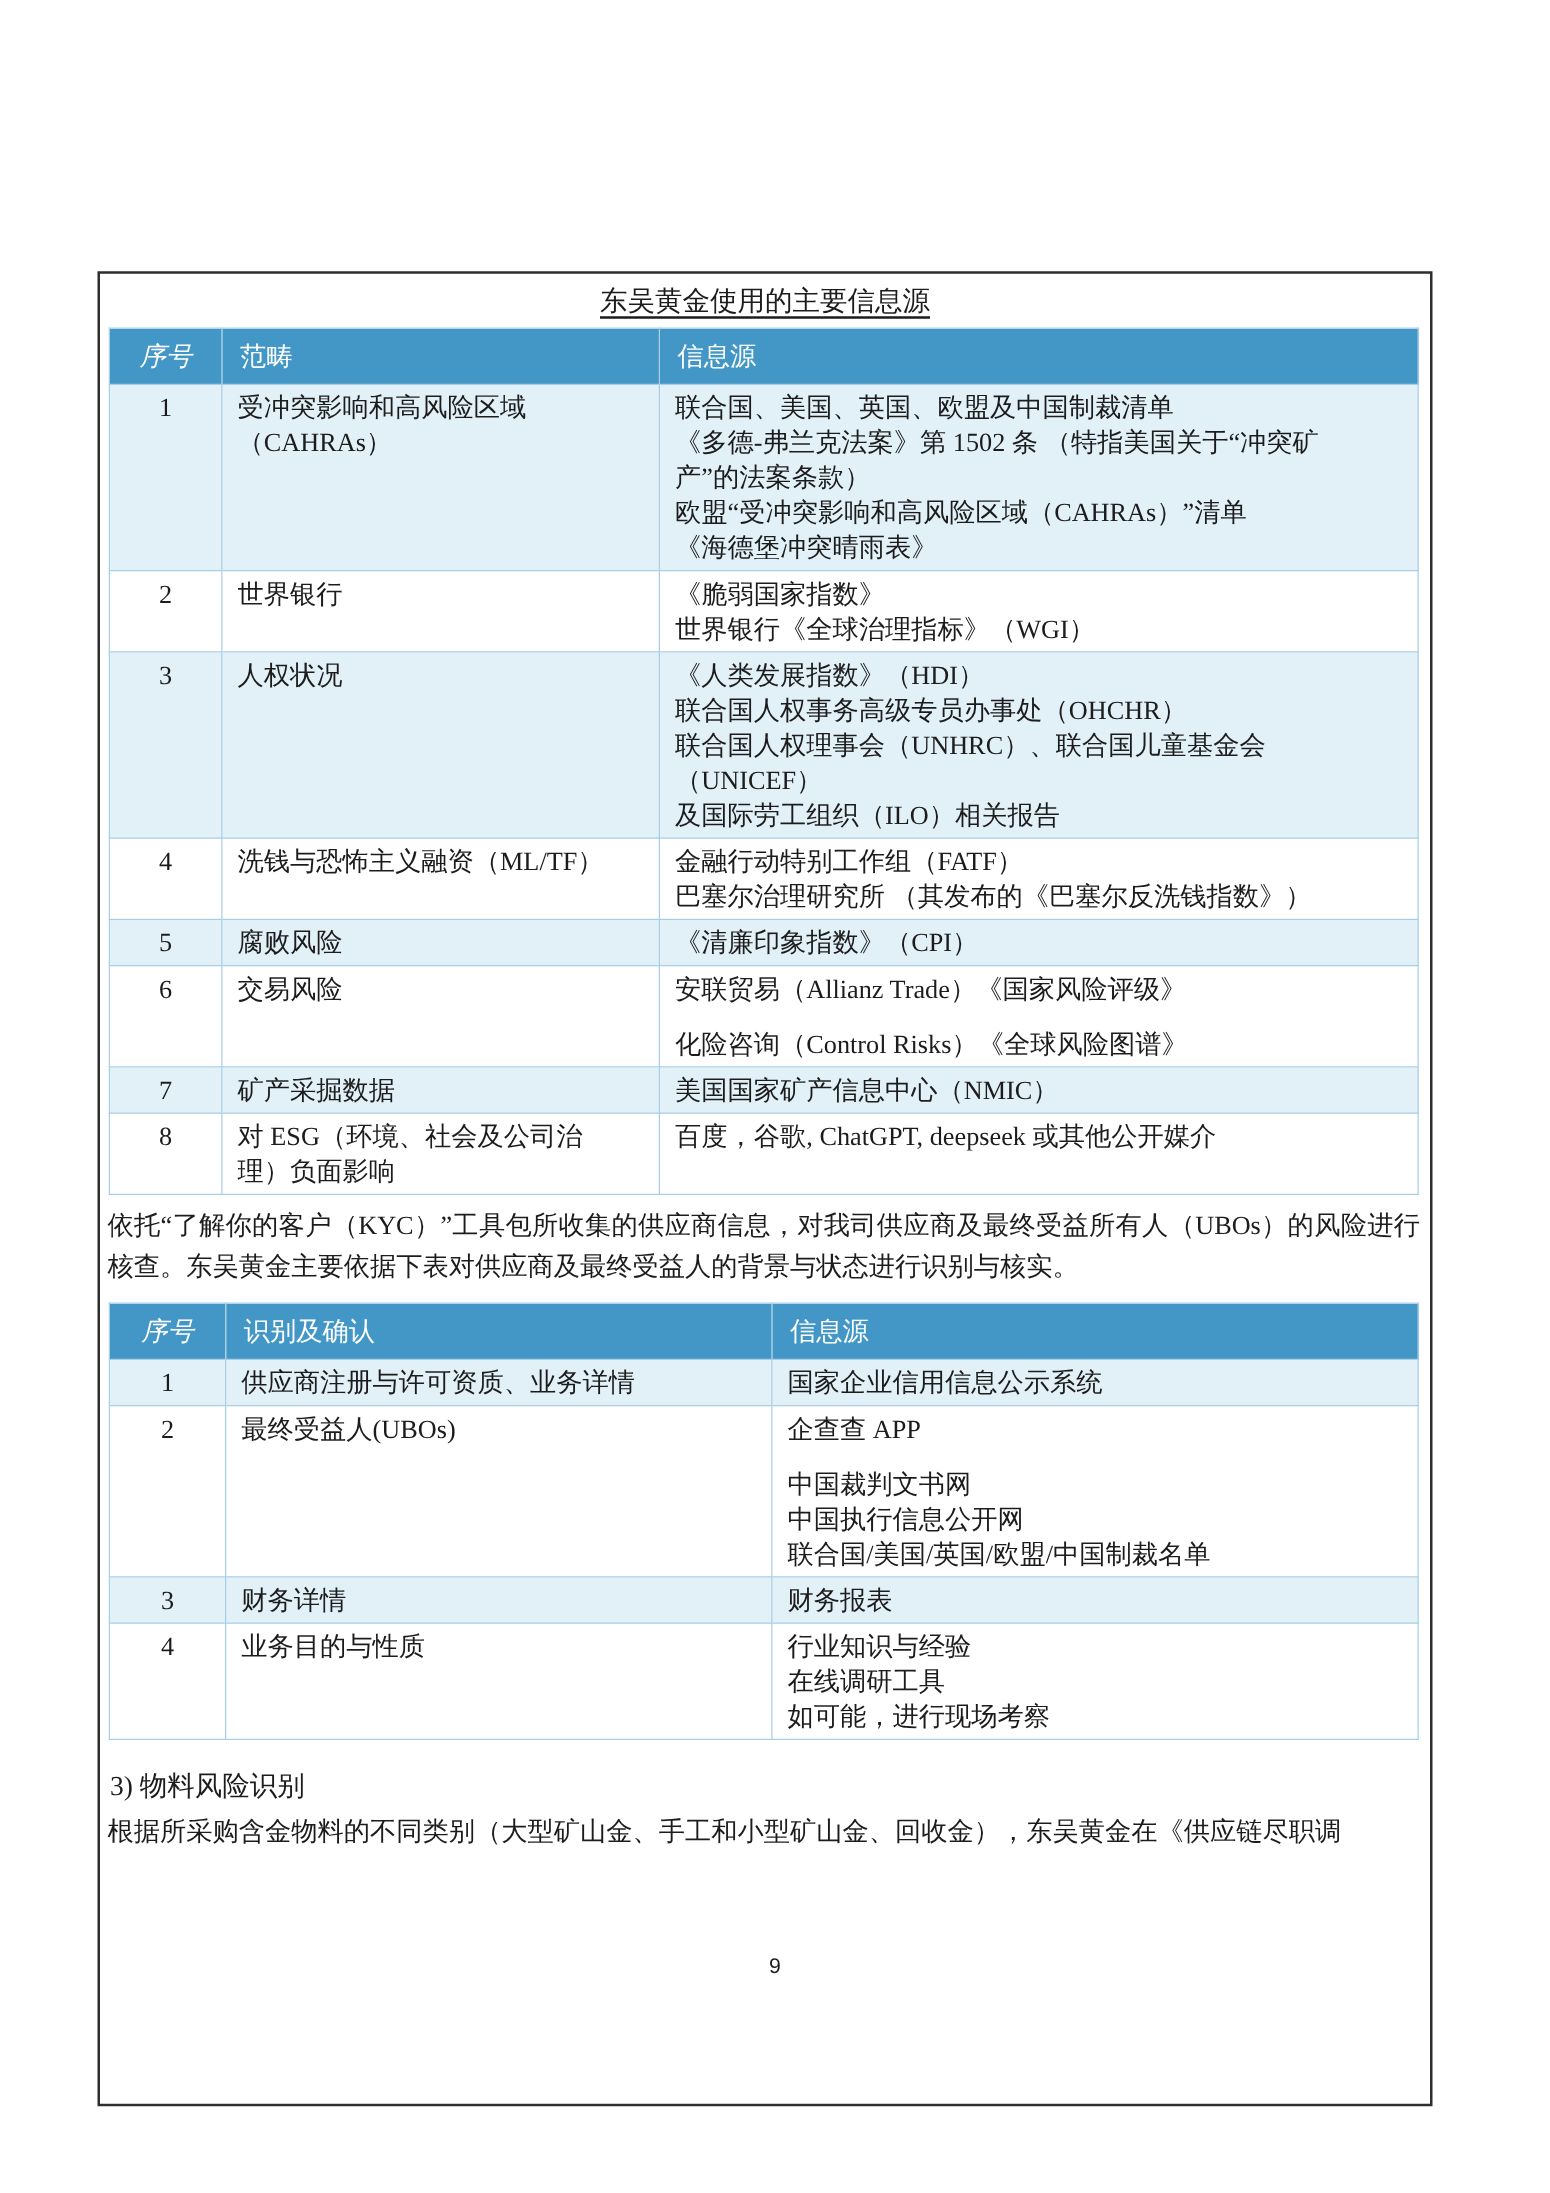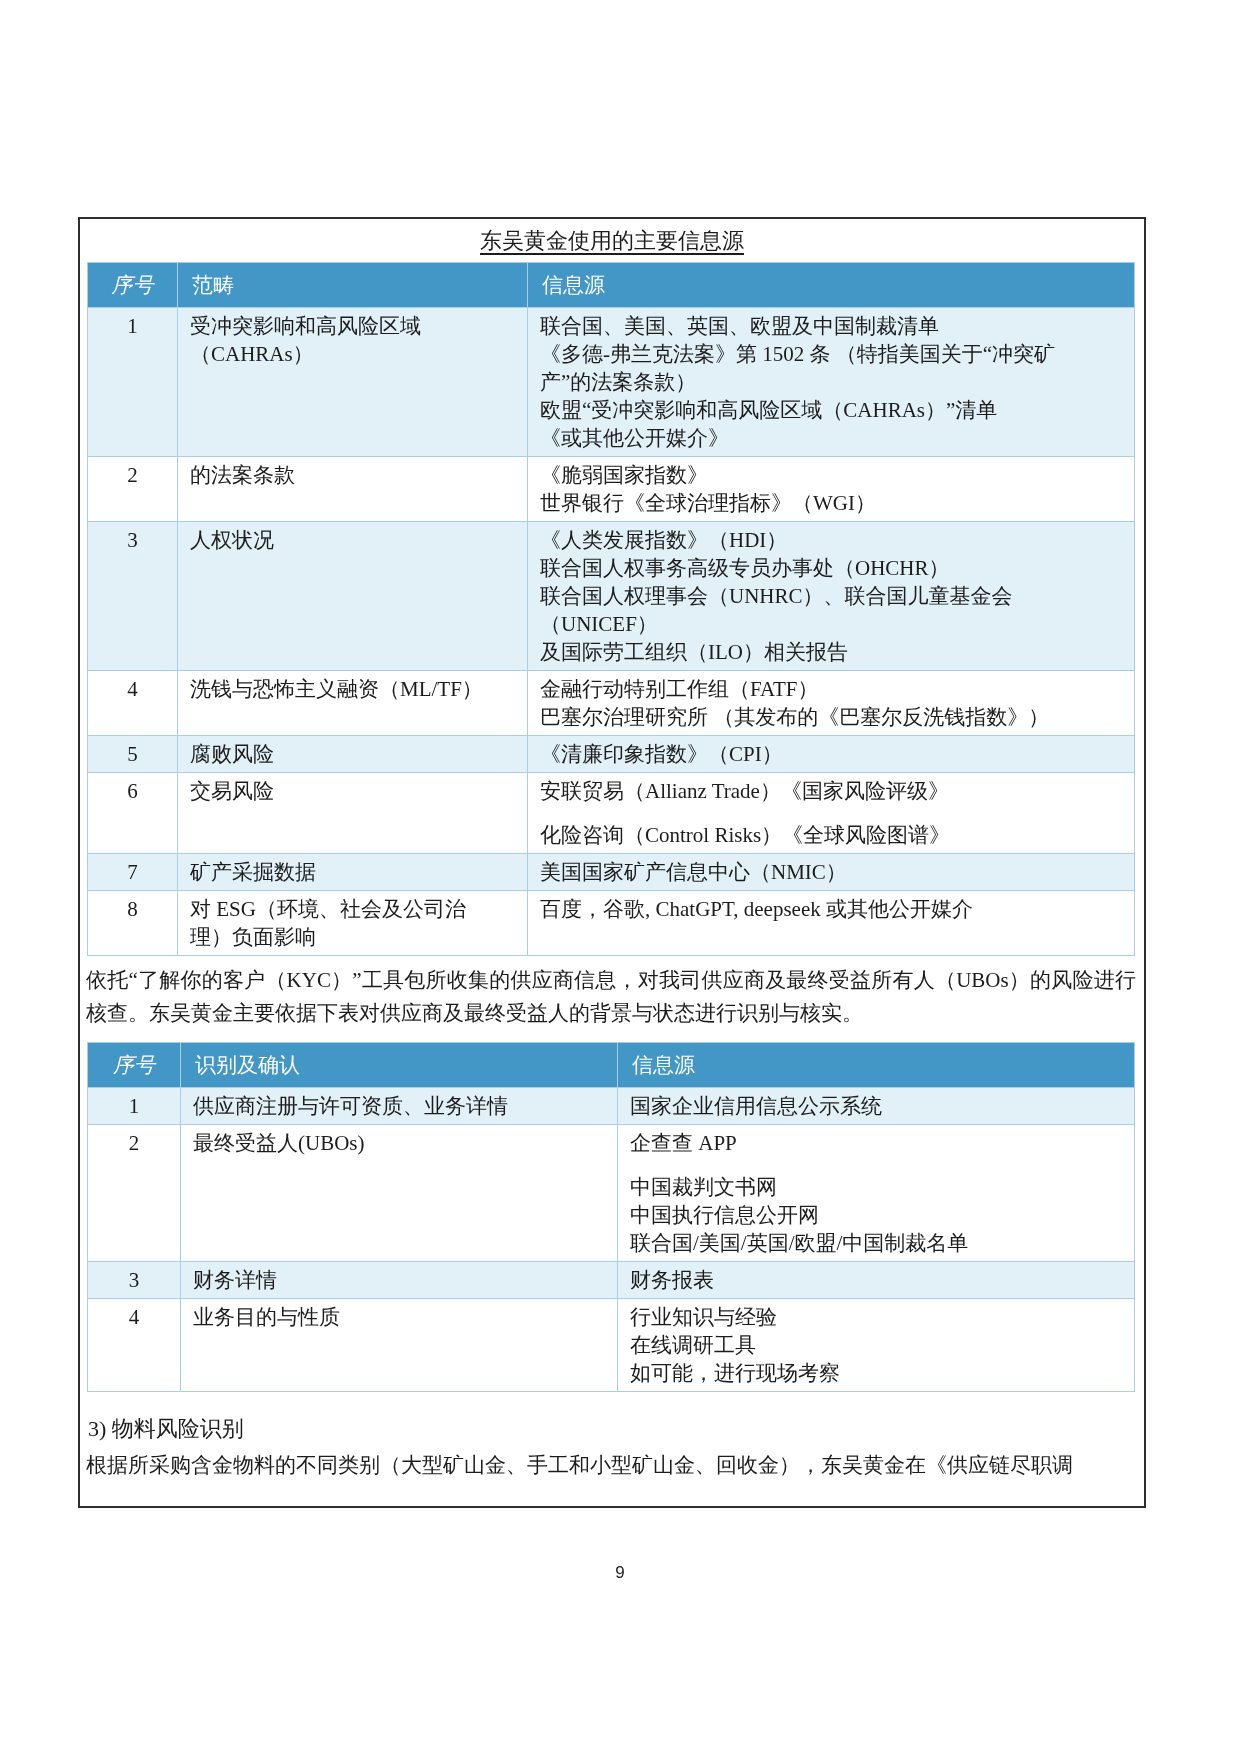--- a/index.html
+++ b/index.html
@@ -8,21 +8,21 @@
     --grid:#A9CFE6;
     --ink:#1c1c1c;
     --box-border:#2e2e2e;
   }
   html,body{margin:0;padding:0;}
   body{
     width:1240px;height:1754px;position:relative;background:#ffffff;
     font-family:"Liberation Serif","DejaVu Serif",serif;color:var(--ink);
   }
   .outer-box{
-    position:absolute;left:78px;top:217px;width:1068px;height:1291px;
+    position:absolute;left:78px;top:217px;width:1068px;height:1468px;
     border:2px solid var(--box-border);box-sizing:border-box;overflow:hidden;
     background:#fff;
   }
   .doc-title{
     margin:7px auto 0 auto;text-align:center;font-size:22px;line-height:30px;
     text-decoration:underline;text-underline-offset:5px;
   }
   table{
     border-collapse:collapse;table-layout:fixed;margin-left:7px;margin-top:6px;
     width:1047px;font-size:21px;
@@ -79,29 +79,29 @@
           </td>
           <td>
             <div class="cell-line">受冲突影响和高风险区域</div>
             <div class="cell-line">（CAHRAs）</div>
           </td>
           <td>
             <div class="cell-line">联合国、美国、英国、欧盟及中国制裁清单</div>
             <div class="cell-line">《多德-弗兰克法案》第 1502 条 （特指美国关于“冲突矿</div>
             <div class="cell-line">产”的法案条款）</div>
             <div class="cell-line">欧盟“受冲突影响和高风险区域（CAHRAs）”清单</div>
-            <div class="cell-line">《或其他公开媒介》</div>
+            <div class="cell-line">《海德堡冲突晴雨表》</div>
           </td>
         </tr>
         <tr>
           <td class="num-cell">
             <div class="cell-line">2</div>
           </td>
           <td>
-            <div class="cell-line">的法案条款</div>
+            <div class="cell-line">世界银行</div>
           </td>
           <td>
             <div class="cell-line">《脆弱国家指数》</div>
             <div class="cell-line">世界银行《全球治理指标》（WGI）</div>
           </td>
         </tr>
         <tr class="alt">
           <td class="num-cell">
             <div class="cell-line">3</div>
           </td>

